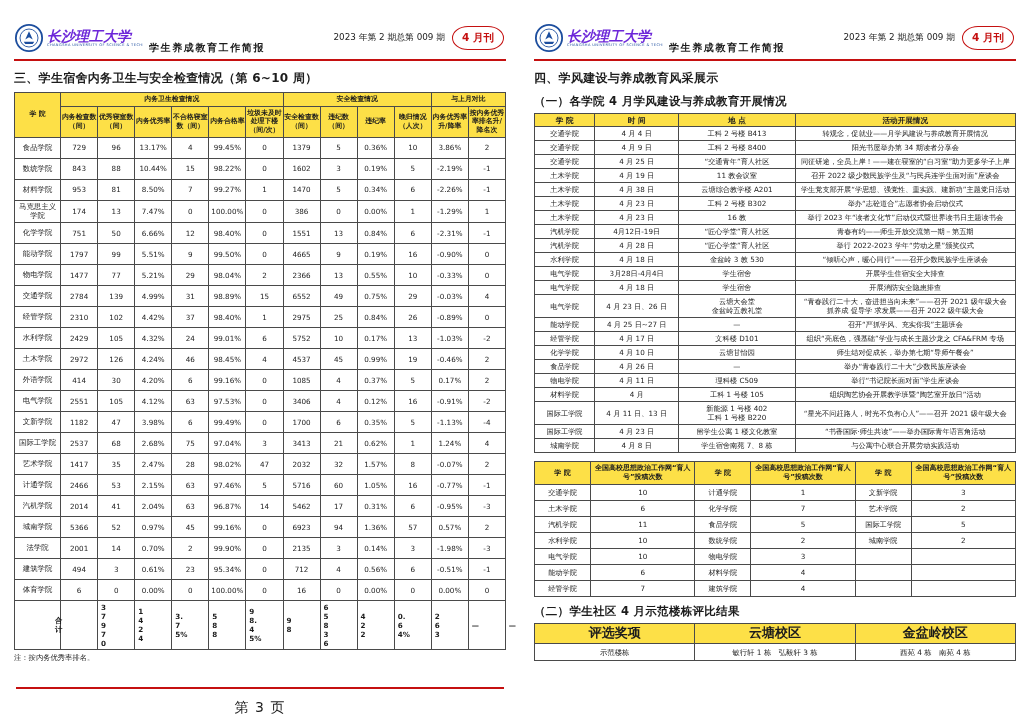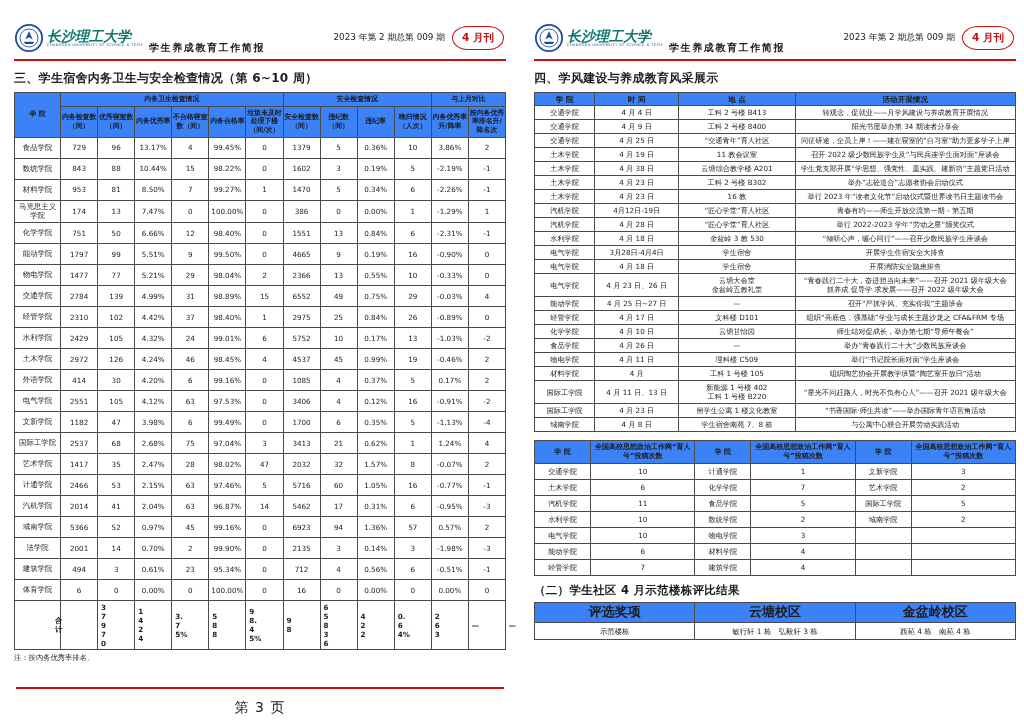--- a/index.html
+++ b/index.html
@@ -6,39 +6,39 @@
   .canvas{position:relative;width:1024px;height:727px;background:#fff;overflow:hidden;
           font-family:"DejaVu Sans","Liberation Sans",sans-serif;color:#1c1c1c;}
   .page{position:absolute;top:0;height:727px;}
   .page-left{left:14px;width:492px;}
   .page-right{left:534px;width:482px;}
 
   
   .page-header{display:flex;align-items:center;margin-top:20px;height:36px;}
   .logo-emblem{flex:0 0 auto;width:30px;height:30px;}
   .logo-names{display:flex;flex-direction:column;margin-left:3px;min-width:86px;}
-  .univ-name{color:#0f766e;font-family:"DejaVu Serif","Liberation Serif",serif;
+  .univ-name{color:#6d28d9;font-family:"DejaVu Serif","Liberation Serif",serif;
              font-style:italic;font-weight:bold;font-size:14px;line-height:1.05;white-space:nowrap;}
   .univ-en{color:#1d4e9e;font-size:3.6px;letter-spacing:.4px;white-space:nowrap;overflow:hidden;max-width:96px;}
   .bulletin{font-size:10px;font-weight:bold;letter-spacing:1.6px;margin-left:6px;white-space:nowrap;margin-top:20px;}
   .issue{font-size:8.8px;margin-left:auto;white-space:nowrap;}
   .month-badge{margin-left:7px;margin-right:2px;border:1.7px solid #c51010;color:#c51010;
                border-radius:16px / 12px;padding:4px 9px;font-size:10.5px;font-weight:bold;white-space:nowrap;}
   .header-rule{border:none;border-top:2.6px solid #c51010;margin:3px 0 0 0;}
 
   
   .section-title{font-weight:bold;font-size:12px;margin:9px 0 5px 0;letter-spacing:.3px;}
   .sub-title{font-weight:bold;font-size:11.5px;margin:7px 0 4px 0;letter-spacing:.3px;}
   .note{font-size:7.3px;margin-top:3px;}
 
   
   table{border-collapse:collapse;width:100%;table-layout:fixed;}
   th,td{border:1px solid #4a4a4a;text-align:center;vertical-align:middle;
         padding:1.5px 1px;font-size:7.2px;line-height:1.25;word-break:break-all;}
-  th{font-weight:bold;background:#3b82f6;text-align:center;}
+  th{font-weight:bold;background:#fde047;text-align:center;}
 
   
   .tbl-inspection th{font-size:6.9px;padding:2px 0;}
   .tbl-inspection td{font-size:7.2px;height:17px;}
   .tbl-inspection td:first-child{font-size:7.4px;}
   .tbl-inspection tr:last-child td{font-weight:bold;padding-left:40px;}
 
   
   .tbl-activity td{white-space:pre-line;font-size:7.2px;padding:2px 1px;}
   .tbl-activity th{font-size:7.6px;}
@@ -483,20 +483,21 @@
         <span class="univ-name">长沙理工大学</span>
         <span class="univ-en">CHANGSHA UNIVERSITY OF SCIENCE &amp; TECHNOLOGY</span>
       </span>
       <span class="bulletin">学生养成教育工作简报</span>
       <span class="issue">2023 年第 2 期总第 009 期</span>
       <span class="month-badge">4 月刊</span>
     </div>
     <hr class="header-rule">
 
     <div class="section-title">四、学风建设与养成教育风采展示</div>
+    <div class="sub-title">（一）各学院 4 月学风建设与养成教育开展情况</div>
 
     <table class="tbl-activity">
       <colgroup>
         <col style="width:60px">
           <col style="width:84px">
           <col style="width:116px">
           <col style="width:220px">
       </colgroup>
       <thead>
         <tr>

